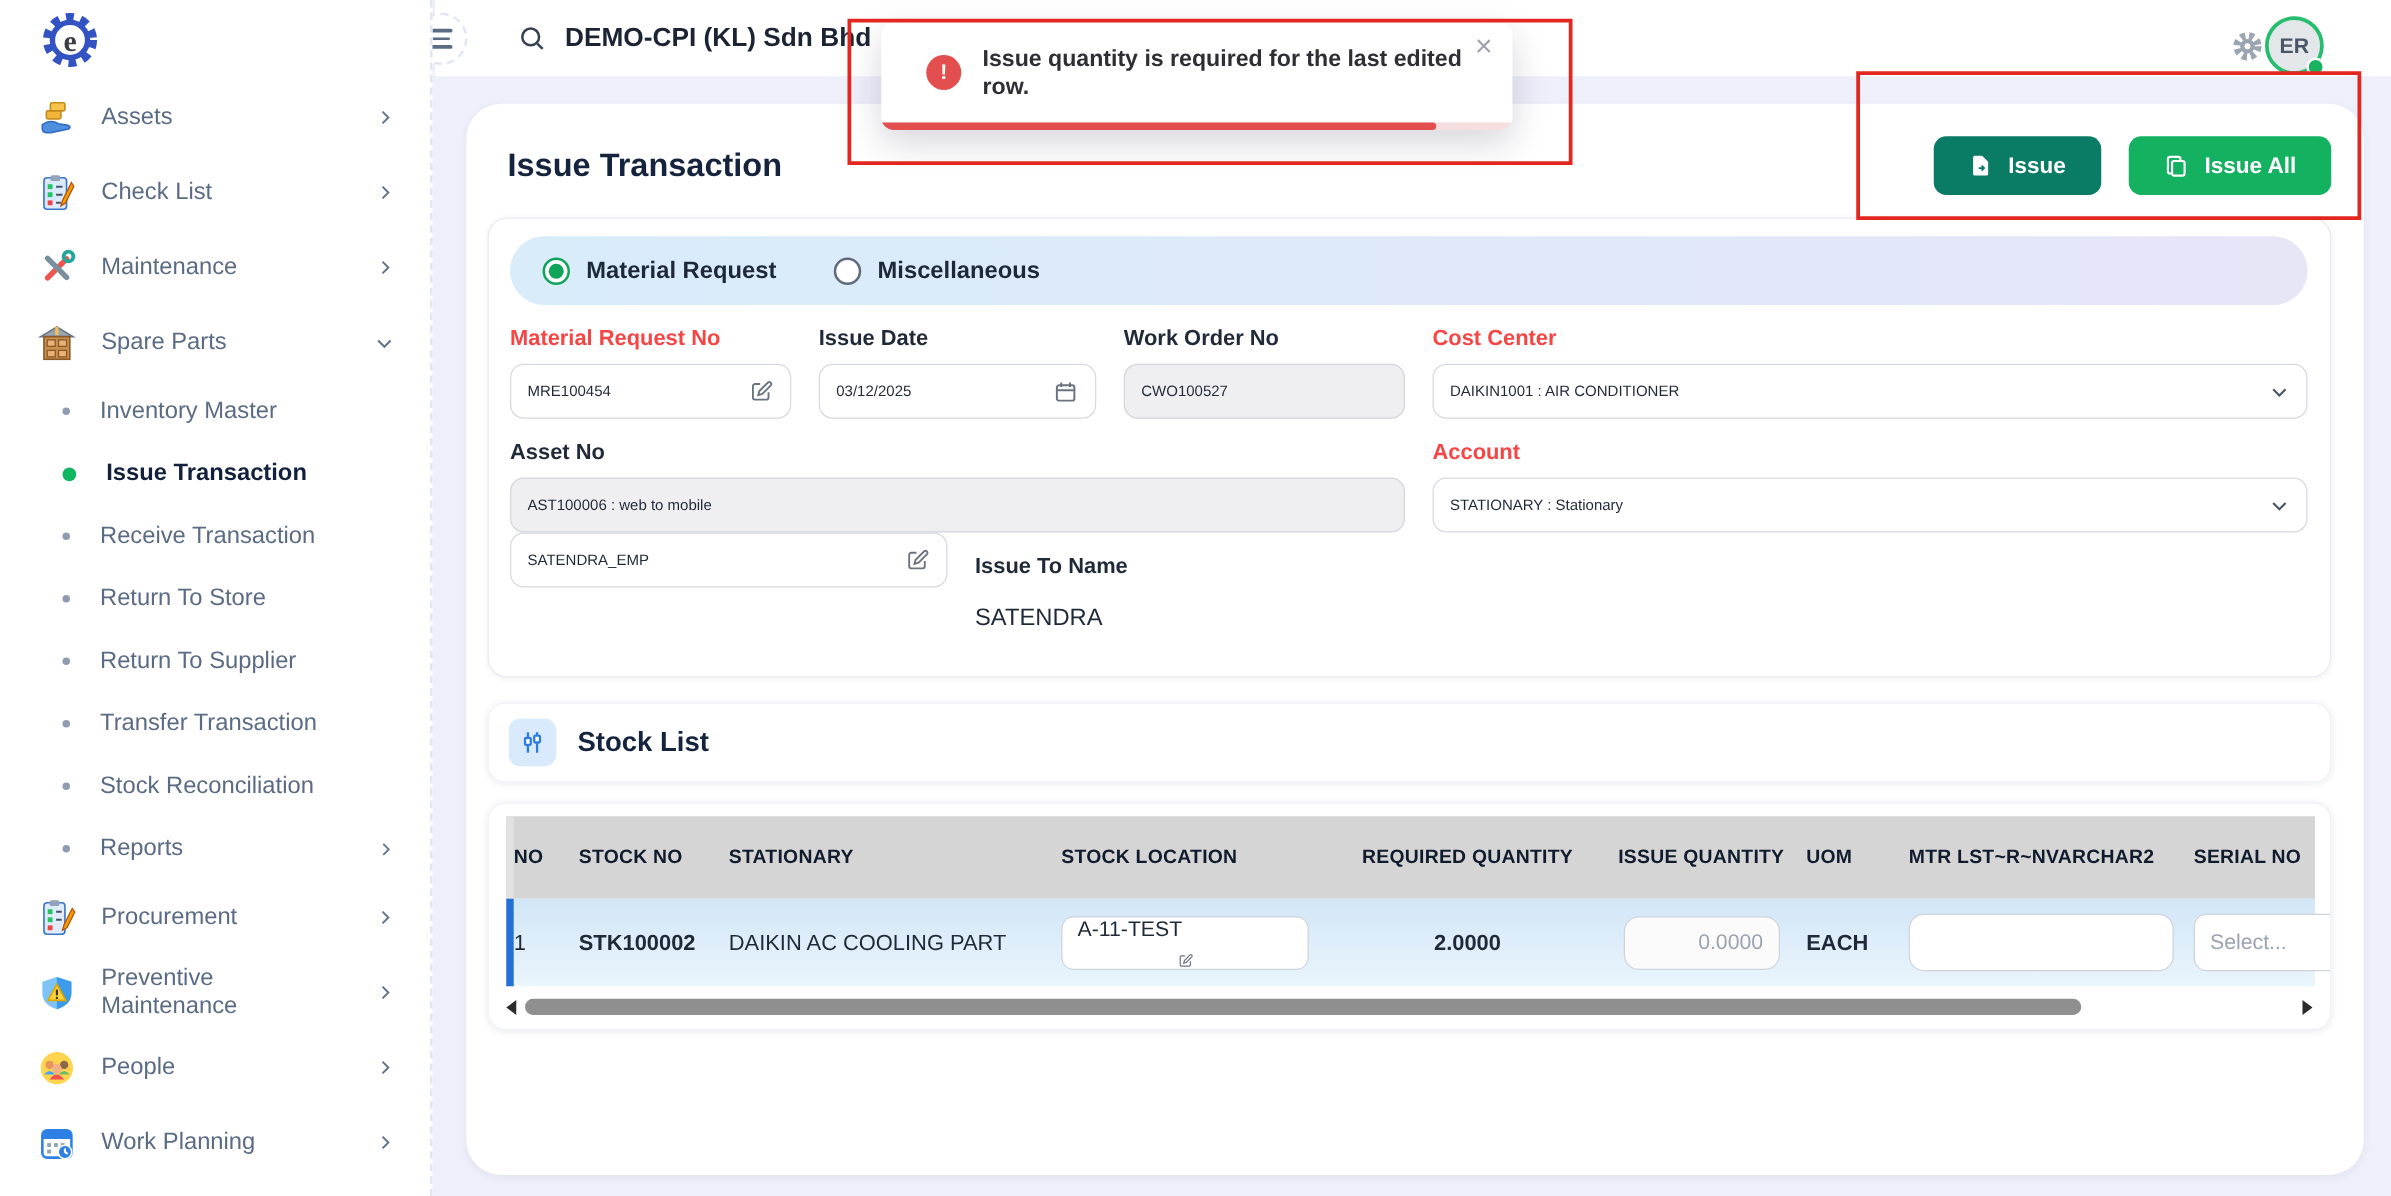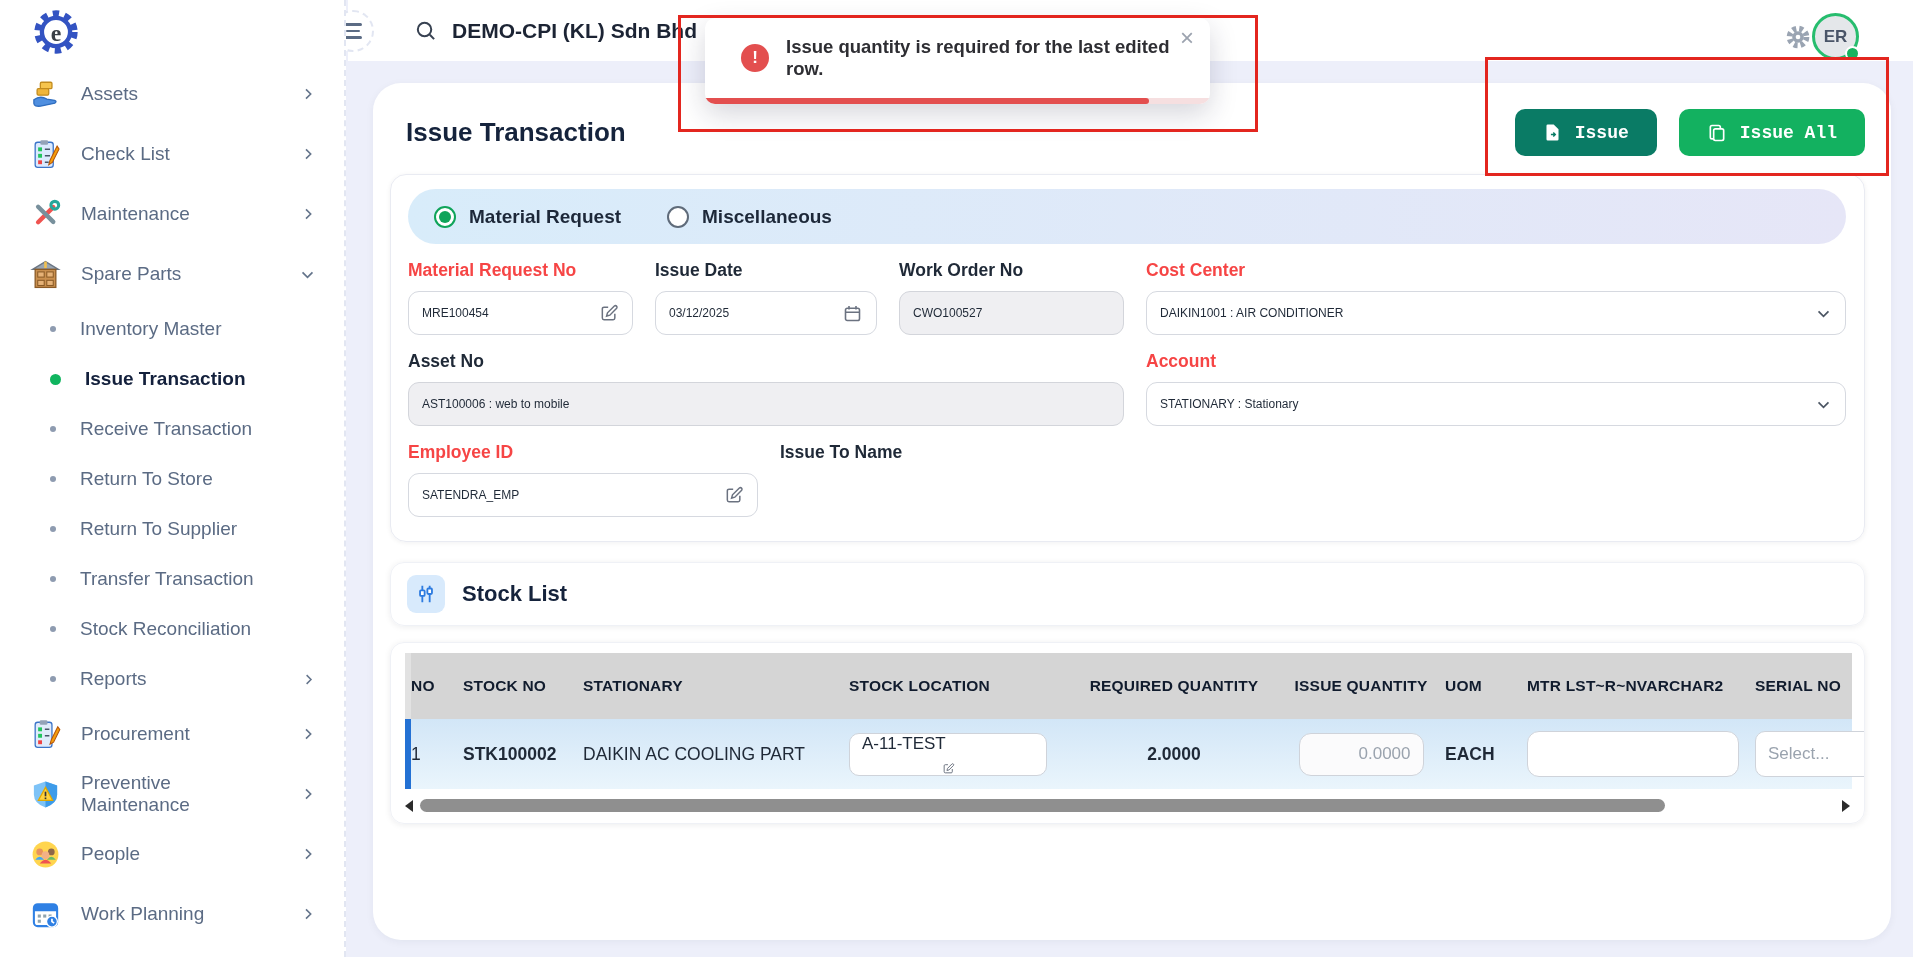--- a/index.html
+++ b/index.html
@@ -38,21 +38,21 @@
                 border-radius:50%; border:2px solid #fff; }
 
   
   .outer-card { position:absolute; left:373px; top:83px; width:1518px; height:857px; background:#fff;
                 border-radius:28px; box-shadow:0 2px 8px rgba(25,35,65,.05); padding:18px 26px 20px 17px; z-index:3; }
   .card-head { display:flex; align-items:center; justify-content:space-between; padding:8px 0 18px 16px; }
   .page-title { font-size:26px; font-weight:800; color:#15233c; }
   .head-btns { display:flex; gap:22px; }
   .btn { height:47px; border:none; border-radius:10px; color:#fff; font-weight:700; font-size:18px;
          display:flex; align-items:center; gap:13px; padding:0 28px; cursor:pointer;
-         font-family:Liberation Mono, monospace;justify-content:center; }
+         font-family:Liberation Sans, sans-serif;justify-content:center; }
   .btn-issue { background:#0a7b65; }
   .btn-issue-all { background:#13b160; }
 
   
   .form-card { border:1px solid #e9ebf2; border-radius:16px; box-shadow:0 1px 5px rgba(16,24,40,.06);
                padding:14px 18px 24px 17px; }
   .radio-pill { height:55px; border-radius:28px; background:linear-gradient(90deg,#d8ecfa,#e6e6f7);
                 display:flex; align-items:center; gap:46px; padding:0 26px;text-align:center; }
   .radio-opt { display:flex; align-items:center; gap:13px; font-size:19px; font-weight:600; color:#1d2839; cursor:pointer; }
   .radio-circle { width:22px; height:22px; border-radius:50%; border:2px solid #5f6b7a; position:relative; background:#fff; }
@@ -404,31 +404,31 @@
           <span>STATIONARY : Stationary</span>
           <svg width="17" height="17" viewBox="0 0 24 24" fill="none" stroke="#4b5563" stroke-width="2.4">
               <polyline points="5 9 12 16 19 9"></polyline>
             </svg>
         </div>
       </div>
     </div>
 
     <div class="row3">
       <div>
-        <div class="field-label req">Employee ID</div>
         <div class="input">
           <input value="SATENDRA_EMP" style="">
           <svg width="20" height="20" viewBox="0 0 24 24" fill="none" stroke="#6b7280" stroke-width="1.8">
             <path d="M11 5 H6 a2 2 0 0 0 -2 2 v11 a2 2 0 0 0 2 2 h11 a2 2 0 0 0 2 -2 v-5"></path>
             <path d="M18.4 3.6 a2 2 0 0 1 2.8 2.8 L13 14.6 l-3.9 1.1 l1.1 -3.9 z"></path>
           </svg>
         </div>
       </div>
       <div>
         <div class="field-label">Issue To Name</div>
+        <div class="plain-value">SATENDRA</div>
       </div>
     </div>
   </section>
 
   <section class="stock-head-card">
     <div class="stock-icon-box">
       <svg width="22" height="22" viewBox="0 0 24 24" stroke="#2e7ce0" stroke-width="2" fill="#fff">
         <path d="M8 3 v5 M8 14 v7"></path>
           <rect x="5.5" y="8" width="5" height="6" rx="1"></rect>
         <path d="M16 3 v3 M16 12 v9"></path>

